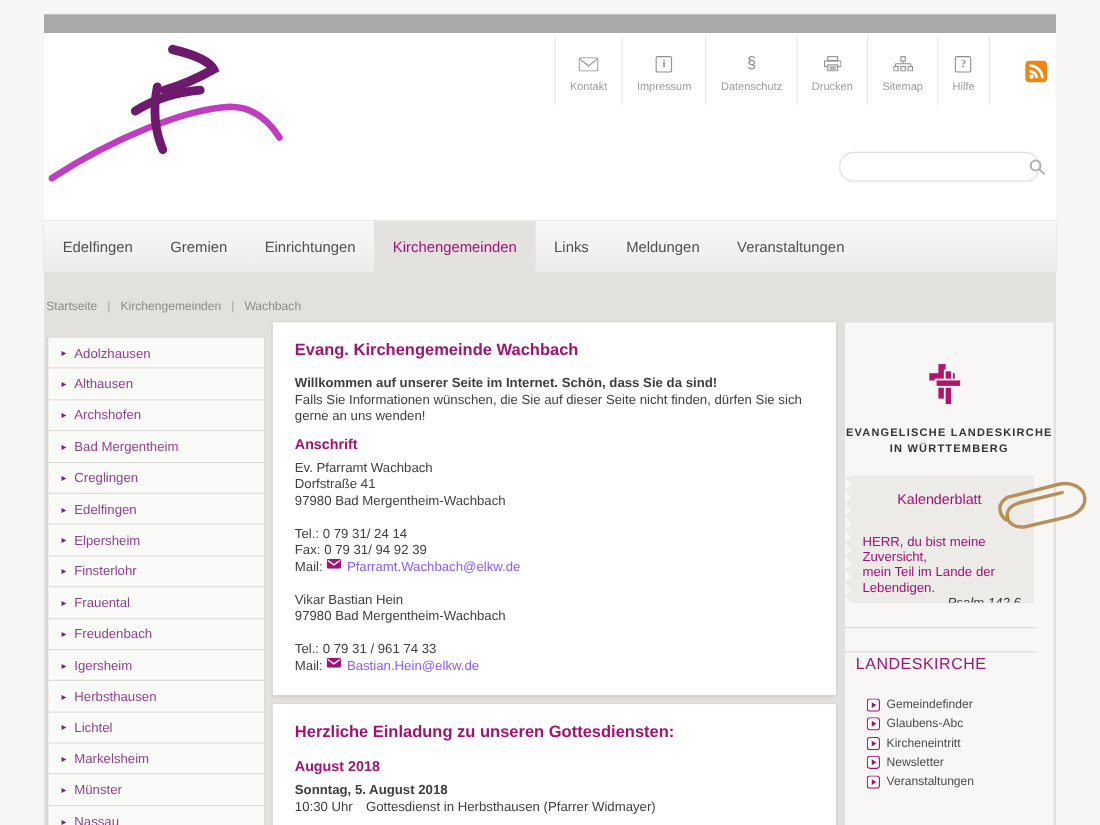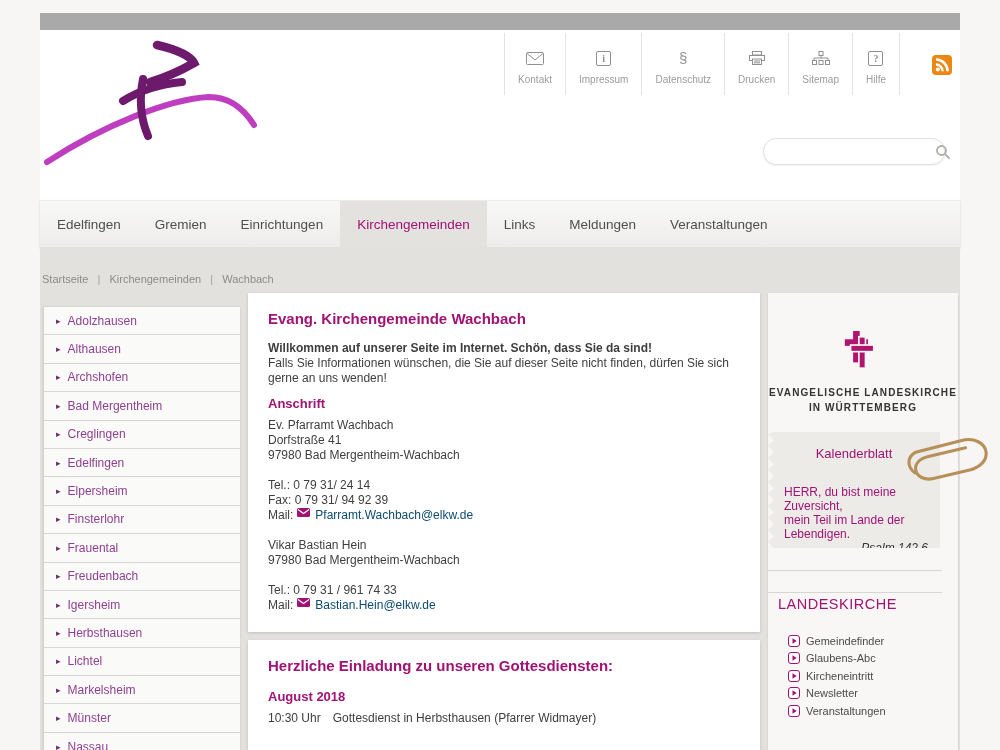--- a/index.html
+++ b/index.html
@@ -51,21 +51,21 @@
   
   .mainbox{position:absolute;left:208px;width:512px;background:#ffffff;box-shadow:0 1px 3px rgba(0,0,0,0.15);box-sizing:border-box;padding:17px 20px;font-size:12px;line-height:15px;color:#3e3e3e;}
   .box1{top:46px;height:339px;}
   .box2{top:393px;height:140px;}
   .mainbox h1{margin:0 0 13px 0;font-size:15px;line-height:18px;color:#a01274;}
   .mainbox h2{margin:10px 0 6px 0;font-size:13px;line-height:16px;color:#a01274;}
   .mainbox .b{font-weight:bold;}
   .gap{height:15px;}
   .mailline{display:flex;align-items:flex-start;}
   .mailline .env{margin:0 5px 0 4px;display:flex;}
-  .maillink{color:#0c4a6e;cursor:pointer;}
+  .maillink{color:#8b5cf6;cursor:pointer;}
   .svc-time{display:inline-block;margin-right:12px;}
 
   
   .rightcol{position:absolute;left:728px;top:46px;width:190px;height:457px;background:#f8f7f5;box-shadow:0 1px 2px rgba(0,0,0,0.10);}
   .lk-logo{position:absolute;top:34px;left:0;width:190px;text-align:center;}
   .lk-logo .lk-line{font-size:10px;font-weight:bold;letter-spacing:1.1px;color:#333;line-height:15px;}
   .lk-logo .cross{margin-bottom:8px;}
   .kb{position:absolute;top:139px;left:0;width:172px;height:116px;background:#edebe8;box-shadow:1px 2px 3px rgba(0,0,0,0.12);clip-path:polygon(6px 0,172px 0,172px 116px,6px 116px,0 110px,6px 104px,0 98px,6px 92px,0 86px,6px 80px,0 74px,6px 68px,0 62px,6px 56px,0 50px,6px 44px,0 38px,6px 32px,0 26px,6px 20px,0 14px,6px 8px,0 2px);}
   .kb-title{margin-top:14px;text-align:center;font-size:13px;color:#a01274;}
   .kb-verse{margin:24px 0 0 16px;font-size:12px;line-height:14px;color:#a01274;}
@@ -295,20 +295,21 @@
               <path d="M1,1.5 L6.5,5.5 L12,1.5" stroke="#fff" stroke-width="1.2" fill="none"></path>
             </svg>
         </span>
         <span class="maillink">Bastian.Hein@elkw.de</span>
       </div>
     </div>
 
     <div class="mainbox box2">
       <h1>Herzliche Einladung zu unseren Gottesdiensten:</h1>
       <h2 style="margin-top:14px;">August 2018</h2>
+      <div class="b">Sonntag, 5. August 2018</div>
       <div>
         <span class="svc-time">10:30 Uhr</span><span>Gottesdienst in Herbsthausen (Pfarrer Widmayer)</span>
       </div>
     </div>
 
     <div class="rightcol">
 
       <div class="lk-logo">
         <div class="cross">
           <svg width="38" height="46" viewBox="0 0 46 46">

